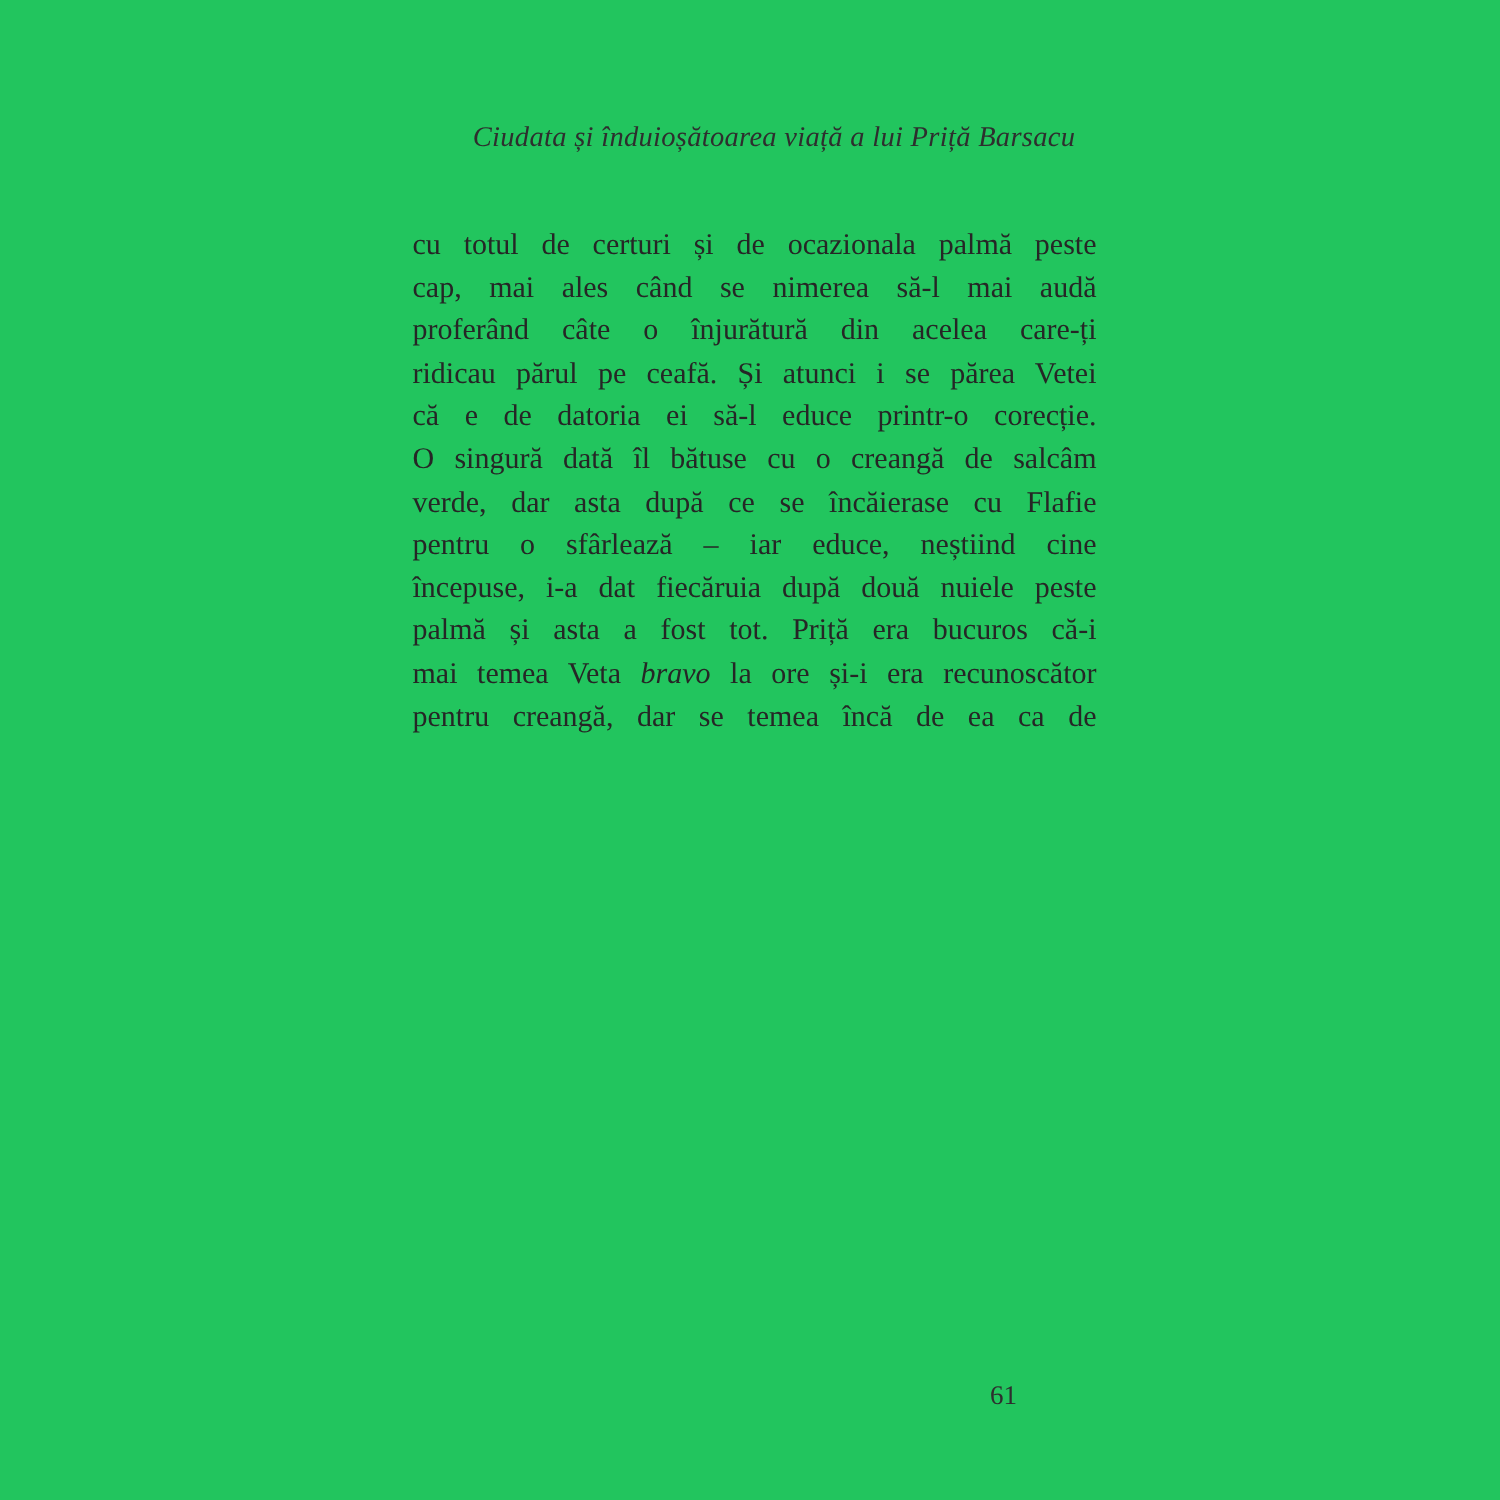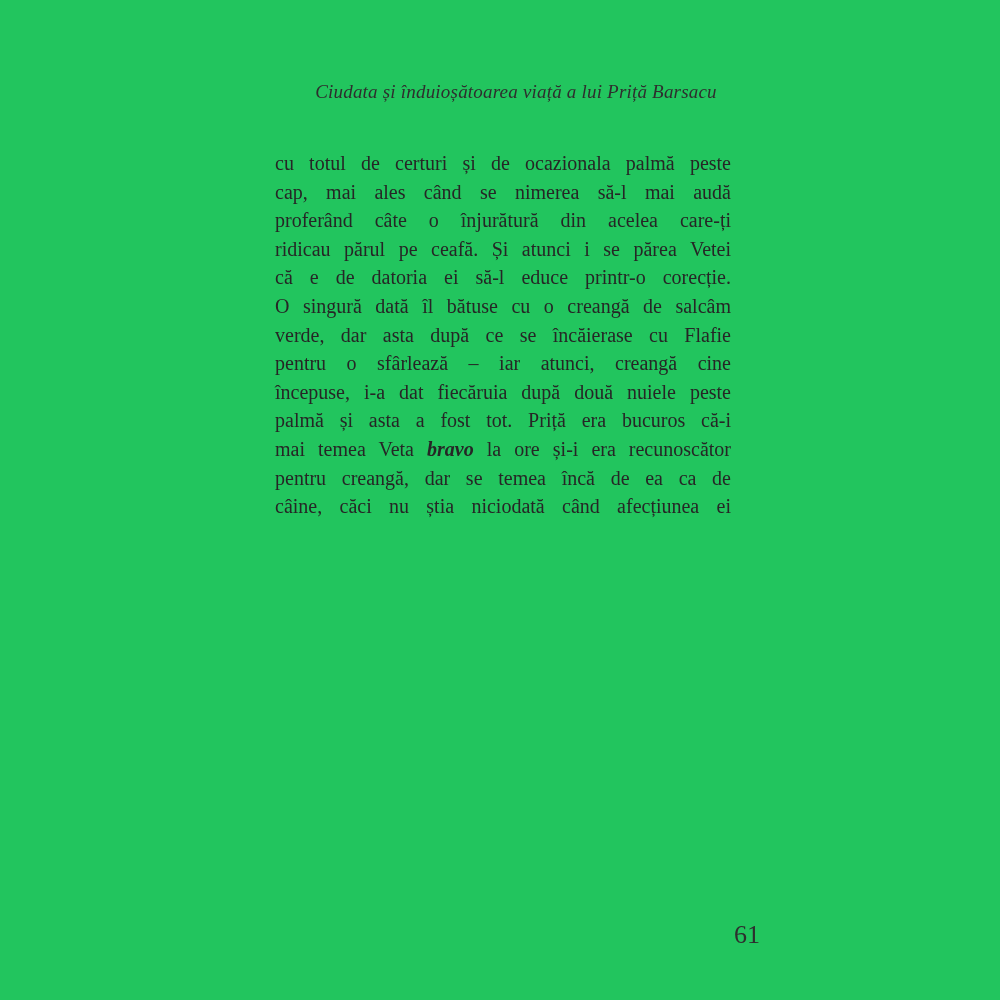--- a/index.html
+++ b/index.html
@@ -43,51 +43,50 @@
     text-align: justify;
     text-align-last: justify;
     height: 28.6px;
     overflow: visible;
     white-space: normal;
   }
   .line-last {
     text-align-last: left;
   }
   .bravo {
-    font-weight: bold;
+    font-weight: normal;
     font-style: italic;
   }
   .page-number {
     position: absolute;
     top: 920px;
     left: 660px;
     width: 100px;
-    text-align: right;
-    font-size: 26px;
+    text-align: left;
+    font-size: 18px;
     color: #2e2e2e;
   }
 </style>
 </head>
 <body>
 
 <div class="page">
 
   <div class="running-title">Ciudata și înduioșătoarea viață a lui Priță Barsacu</div>
 
   <div class="body-text">
     <div class="line">cu totul de certuri și de ocazionala palmă peste</div>
     <div class="line">cap, mai ales când se nimerea să-l mai audă</div>
     <div class="line">proferând câte o înjurătură din acelea care-ți</div>
     <div class="line">ridicau părul pe ceafă. Și atunci i se părea Vetei</div>
     <div class="line">că e de datoria ei să-l educe printr-o corecție.</div>
     <div class="line">O singură dată îl bătuse cu o creangă de salcâm</div>
     <div class="line">verde, dar asta după ce se încăierase cu Flafie</div>
-    <div class="line">pentru o sfârlează – iar atunci, creangă cine</div>
+    <div class="line">pentru o sfârlează – iar educe, neștiind cine</div>
     <div class="line">începuse, i-a dat fiecăruia după două nuiele peste</div>
     <div class="line">palmă și asta a fost tot. Priță era bucuros că-i</div>
     <div class="line"><span>mai temea Veta </span><span class="bravo">bravo</span><span> la ore și-i era recunoscător</span></div>
     <div class="line">pentru creangă, dar se temea încă de ea ca de</div>
-    <div class="line">câine, căci nu știa niciodată când afecțiunea ei</div>
   </div>
 
   <div class="page-number">61</div>
 
 </div>
 
 </body></html>

